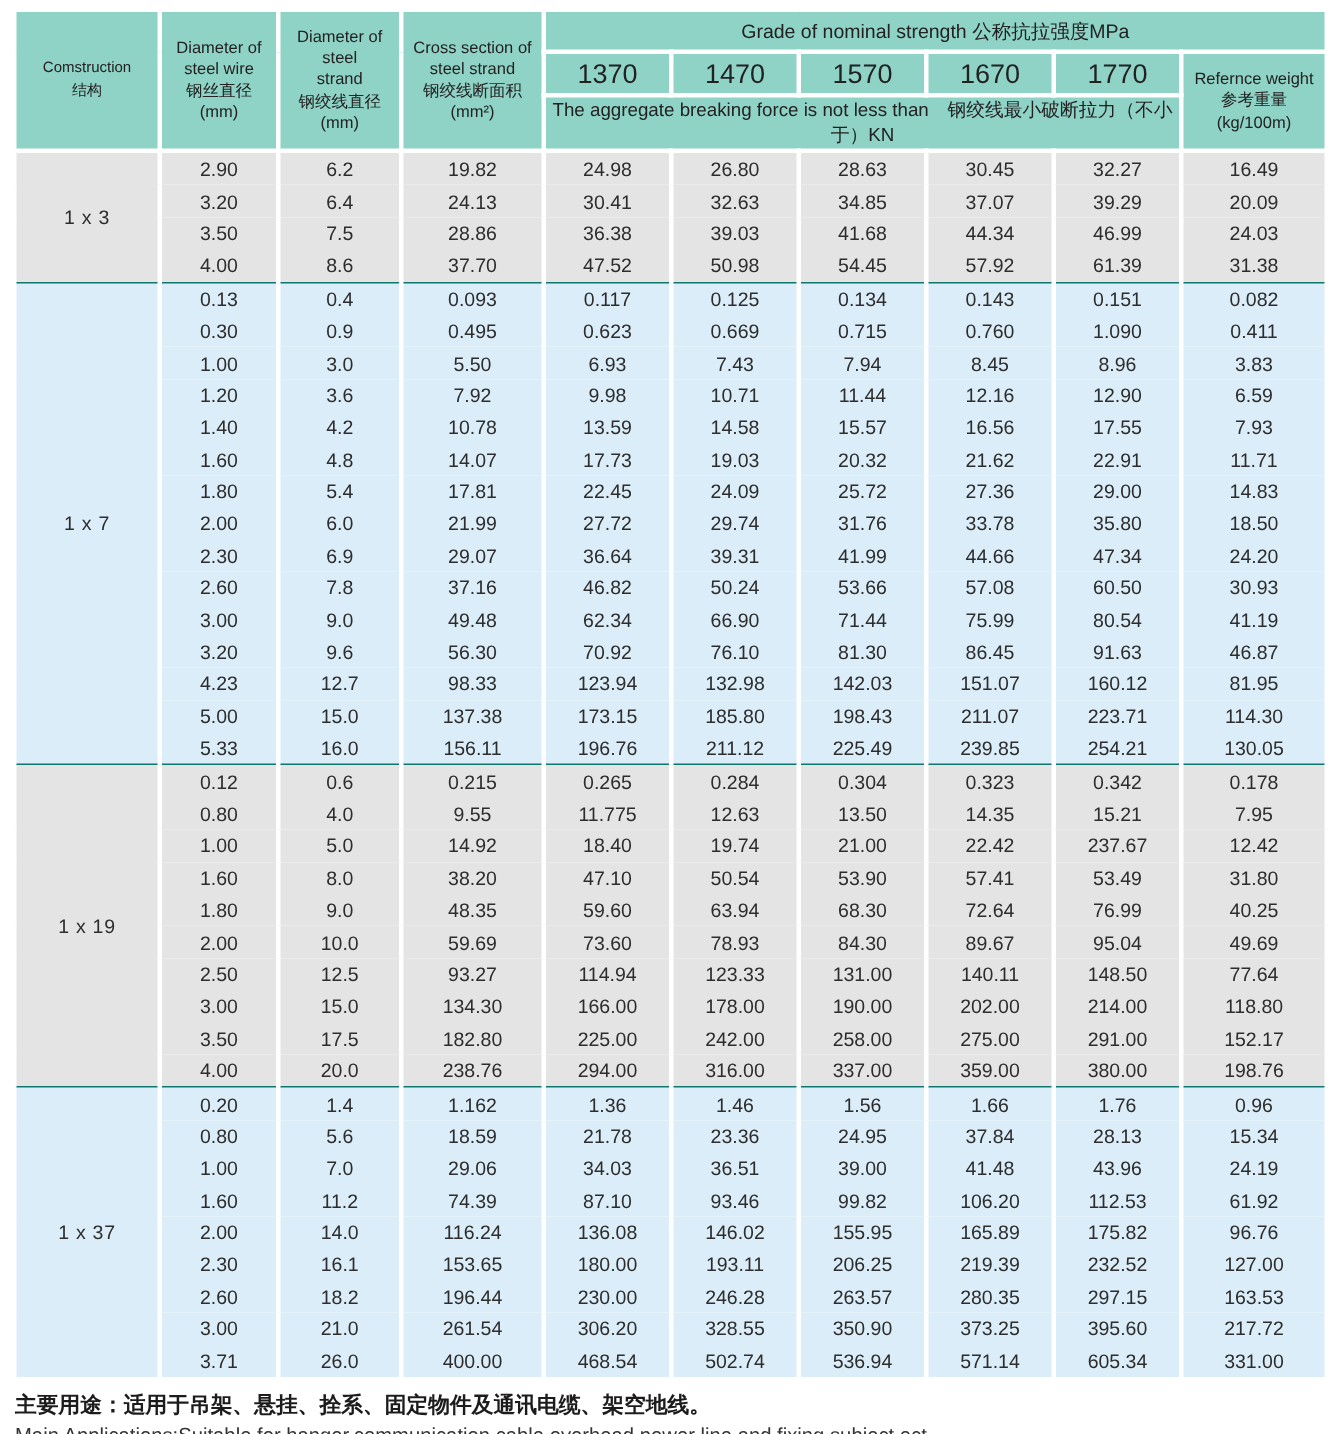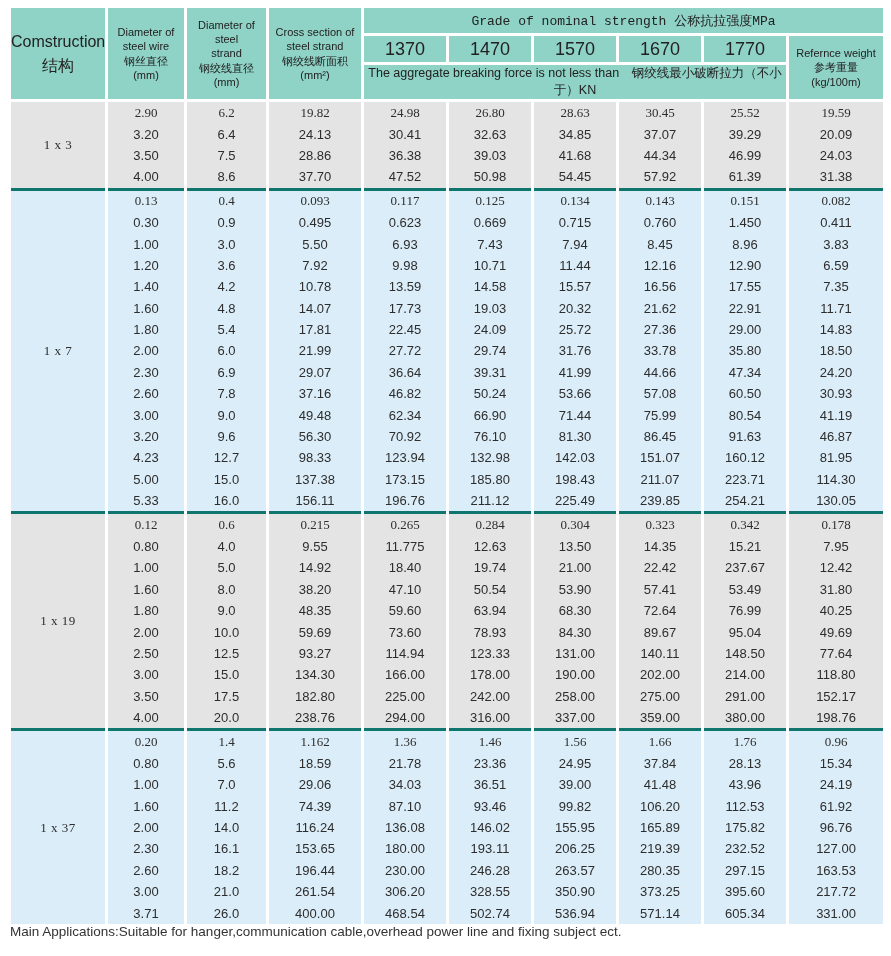--- a/index.html
+++ b/index.html
@@ -33,45 +33,43 @@
     color: #222;
   }
   th.hdr-multi {
     white-space: pre-line;
     font-size: 11px;
     line-height: 1.3;
     padding: 2px 0;
   }
   th.hdr-construction {
     white-space: pre-line;
-    font-size: 16px;
+    font-size: 10px;
     line-height: 1.45;
   }
   th.hdr-grade-title {
     font-size: 13px;
     height: 25px;
-    font-family: Liberation Mono, monospace;
   }
   th.hdr-grade-num {
     font-size: 18px;
     height: 26px;
   }
   th.hdr-aggregate {
     font-size: 12.5px;
     height: 25px;
   }
   tbody td {
     border-left: 3px solid #ffffff;
     border-right: 3px solid #ffffff;
     height: 21.4px;
     font-size: 13px;
   }
   tbody tr.group-start td {
-    border-top: 3px solid #0f766e;
-    font-family: Liberation Serif, serif;
+    border-top: 1px solid #0f766e;
   }
   tbody tr.tone-gray td { background: #e4e4e4; }
   tbody tr.tone-blue td { background: #dbedf8; }
   td.group-label {
     font-size: 13px;
     letter-spacing: 0.5px;
   }
   .footer-zh {
     margin: 9px 0 3px 2px;
     font-size: 14.5px;
@@ -136,22 +134,22 @@
     <tbody>
         <tr class="tone-gray group-start">
           <td rowspan="4" class="group-label">1 x 3</td>
           <td>2.90</td>
           <td>6.2</td>
           <td>19.82</td>
           <td>24.98</td>
           <td>26.80</td>
           <td>28.63</td>
           <td>30.45</td>
-          <td>25.52</td>
-          <td>19.59</td>
+          <td>32.27</td>
+          <td>16.49</td>
         </tr>
         <tr class="tone-gray">
           <td>3.20</td>
           <td>6.4</td>
           <td>24.13</td>
           <td>30.41</td>
           <td>32.63</td>
           <td>34.85</td>
           <td>37.07</td>
           <td>39.29</td>
@@ -192,21 +190,21 @@
           <td>0.082</td>
         </tr>
         <tr class="tone-blue">
           <td>0.30</td>
           <td>0.9</td>
           <td>0.495</td>
           <td>0.623</td>
           <td>0.669</td>
           <td>0.715</td>
           <td>0.760</td>
-          <td>1.450</td>
+          <td>1.090</td>
           <td>0.411</td>
         </tr>
         <tr class="tone-blue">
           <td>1.00</td>
           <td>3.0</td>
           <td>5.50</td>
           <td>6.93</td>
           <td>7.43</td>
           <td>7.94</td>
           <td>8.45</td>
@@ -226,21 +224,21 @@
         </tr>
         <tr class="tone-blue">
           <td>1.40</td>
           <td>4.2</td>
           <td>10.78</td>
           <td>13.59</td>
           <td>14.58</td>
           <td>15.57</td>
           <td>16.56</td>
           <td>17.55</td>
-          <td>7.35</td>
+          <td>7.93</td>
         </tr>
         <tr class="tone-blue">
           <td>1.60</td>
           <td>4.8</td>
           <td>14.07</td>
           <td>17.73</td>
           <td>19.03</td>
           <td>20.32</td>
           <td>21.62</td>
           <td>22.91</td>
@@ -552,14 +550,15 @@
           <td>468.54</td>
           <td>502.74</td>
           <td>536.94</td>
           <td>571.14</td>
           <td>605.34</td>
           <td>331.00</td>
         </tr>
       </tbody>
   </table>
 
+  <p class="footer-zh">主要用途：适用于吊架、悬挂、拴系、固定物件及通讯电缆、架空地线。</p>
   <p class="footer-en">Main Applications:Suitable for hanger,communication cable,overhead power line and fixing subject ect.</p>
 </div>
 
 </body></html>

